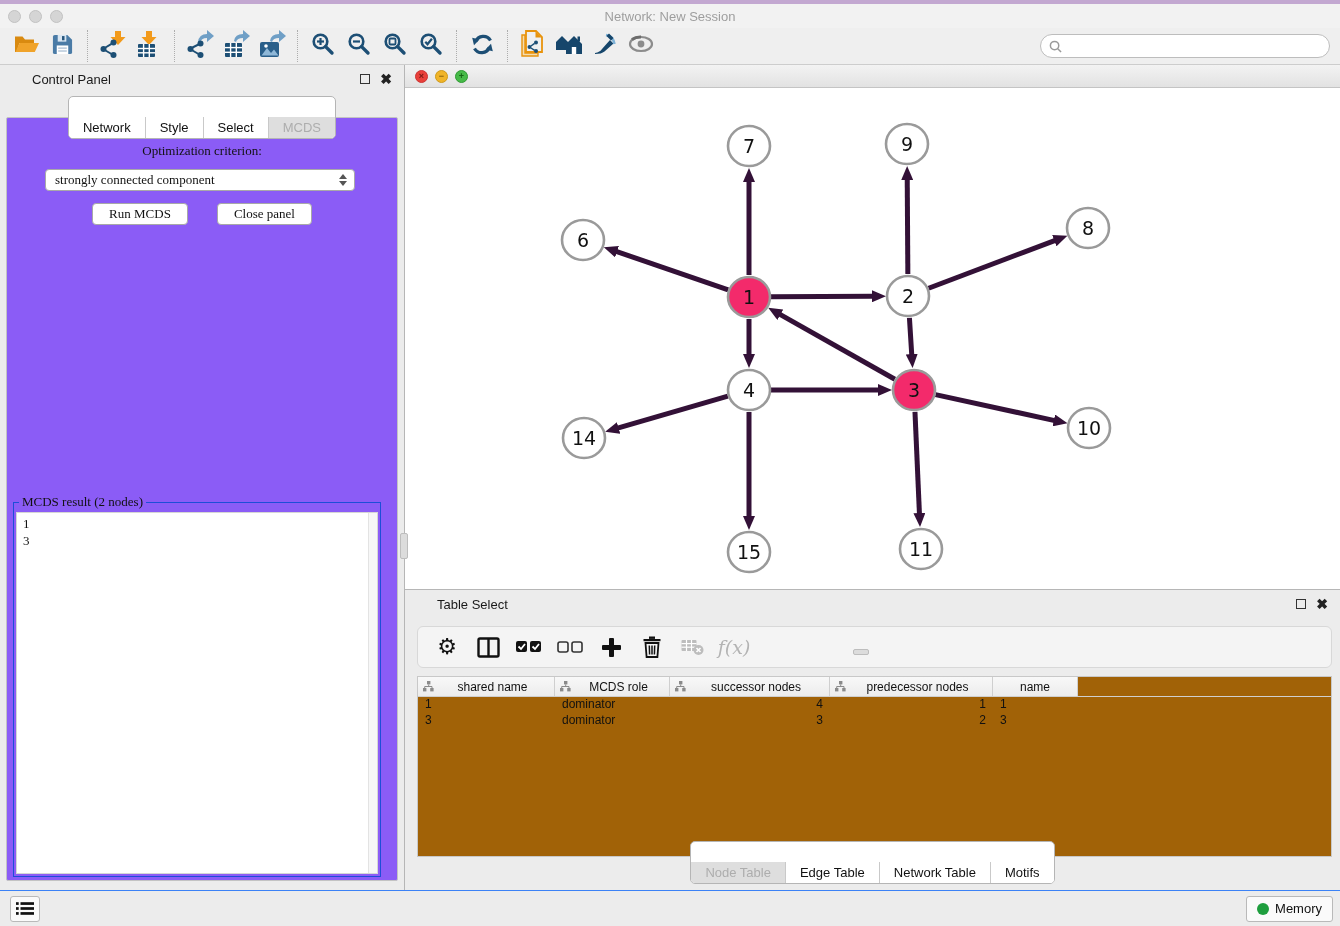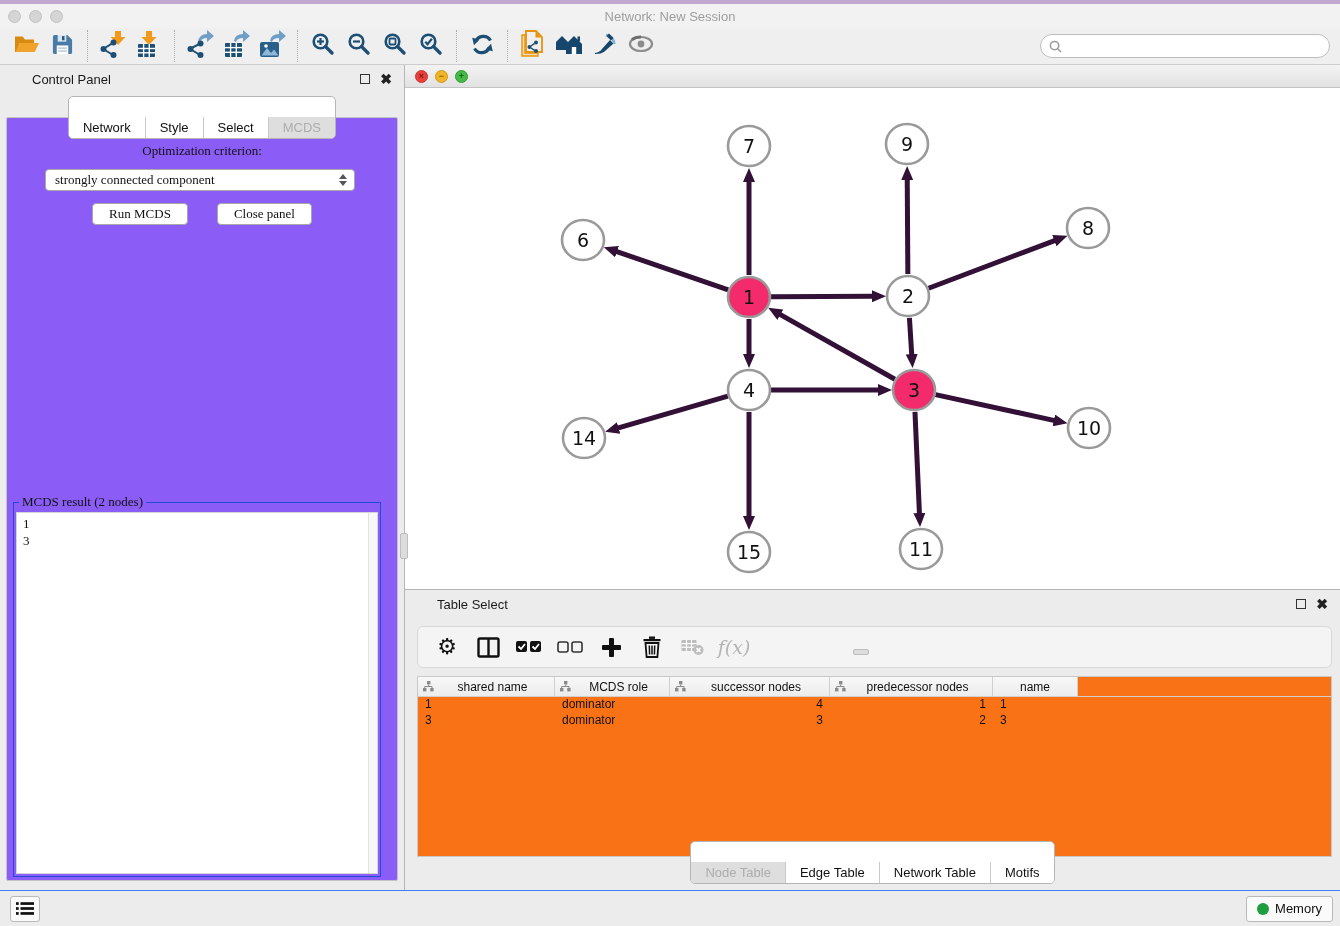--- a/index.html
+++ b/index.html
@@ -66,21 +66,21 @@
   .grip-v { position:absolute; left:400px; top:533px; width:8px; height:26px; background:#dcdcdc; border:1px solid #bdbdbd; border-radius:2px; z-index:5; }
   .grip-h { position:absolute; left:853px; top:649px; width:16px; height:6px; background:#dcdcdc; border:1px solid #bdbdbd; border-radius:2px; z-index:5; }
 
   
   .table-panel { position:absolute; left:405px; top:590px; width:935px; height:300px; background:#ececec; }
   .tp-toolbar { position:absolute; left:12px; right:8px; top:36px; height:42px; background:#f4f4f4; border:1px solid #d8d8d8; border-radius:6px; display:flex; align-items:center; gap:15px; padding-left:16px; }
   .tp-ico { width:26px; height:26px; display:flex; align-items:center; justify-content:center; }
   .gear-glyph { font-size:22px; color:#111; line-height:1; }
   .fx-glyph { font-family:"DejaVu Serif", serif; font-style:italic; font-size:19px; color:#b3b3b3; }
 
-  .tbl { position:absolute; left:12px; right:8px; top:86px; bottom:33px; background:#f97316; border:1px solid #c8c8c8; overflow:hidden; }
+  .tbl { position:absolute; left:12px; right:8px; top:86px; bottom:33px; background:#a16207; border:1px solid #c8c8c8; overflow:hidden; }
   .tbl-head { display:flex; height:20px; border-bottom:1px solid #cfcfcf; }
   .th { display:flex; align-items:center; background:linear-gradient(#f8f8f8,#ececec); border-right:1px solid #cfcfcf; padding:0 5px; font-size:12px; color:#111; }
   .th .th-label { flex:1; text-align:center; }
   .tr { display:flex; height:16px; }
   .td { font-size:12px; color:#111; padding:0 7px; overflow:hidden; white-space:nowrap; }
   .tree-icon { display:inline-flex; margin-right:2px; }
 
   .tp-tabs-row { position:absolute; left:0; bottom:6px; width:100%; text-align:center; }
 
   

